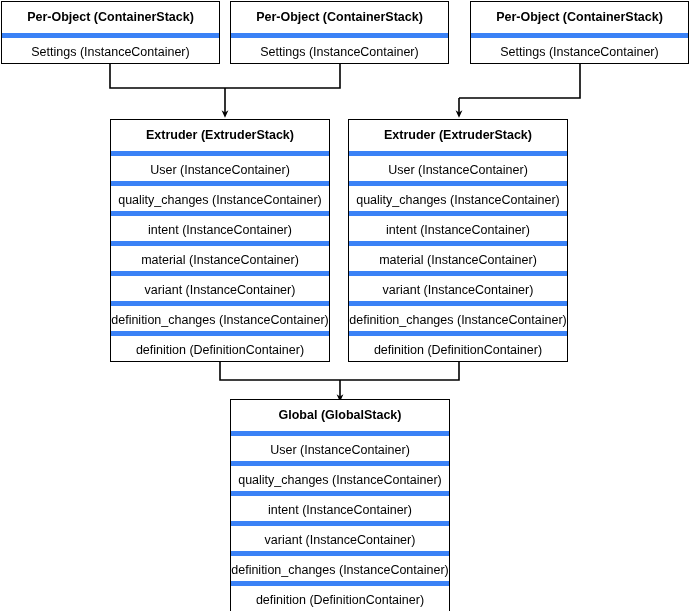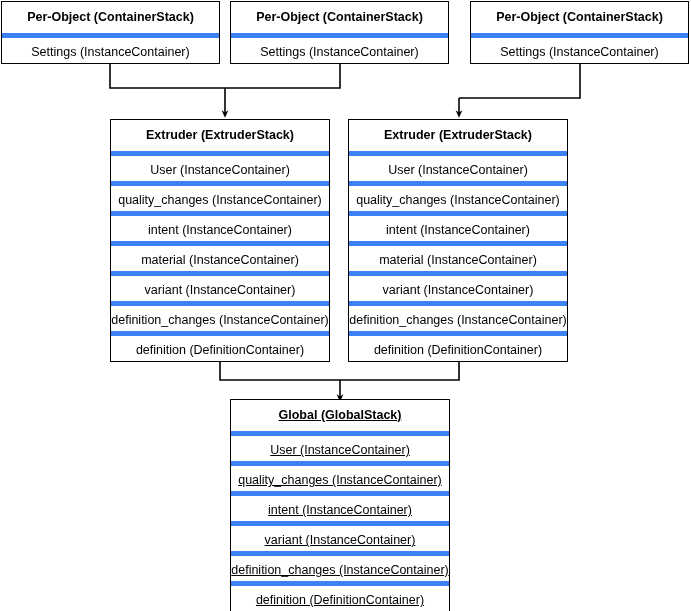--- a/index.html
+++ b/index.html
@@ -102,21 +102,21 @@
     <div class="row header">Extruder (ExtruderStack)</div>
     <div class="row">User (InstanceContainer)</div>
     <div class="row">quality_changes (InstanceContainer)</div>
     <div class="row">intent (InstanceContainer)</div>
     <div class="row">material (InstanceContainer)</div>
     <div class="row">variant (InstanceContainer)</div>
     <div class="row">definition_changes (InstanceContainer)</div>
     <div class="row">definition (DefinitionContainer)</div>
   </div>
 
-  <div class="stack" style="left:230px;top:399px;width:220px;text-decoration:underline;">
+  <div class="stack" style="left:230px;top:399px;width:220px;">
     <div class="row header">Global (GlobalStack)</div>
     <div class="row">User (InstanceContainer)</div>
     <div class="row">quality_changes (InstanceContainer)</div>
     <div class="row">intent (InstanceContainer)</div>
     <div class="row">variant (InstanceContainer)</div>
     <div class="row">definition_changes (InstanceContainer)</div>
     <div class="row">definition (DefinitionContainer)</div>
   </div>
 
 </div>

